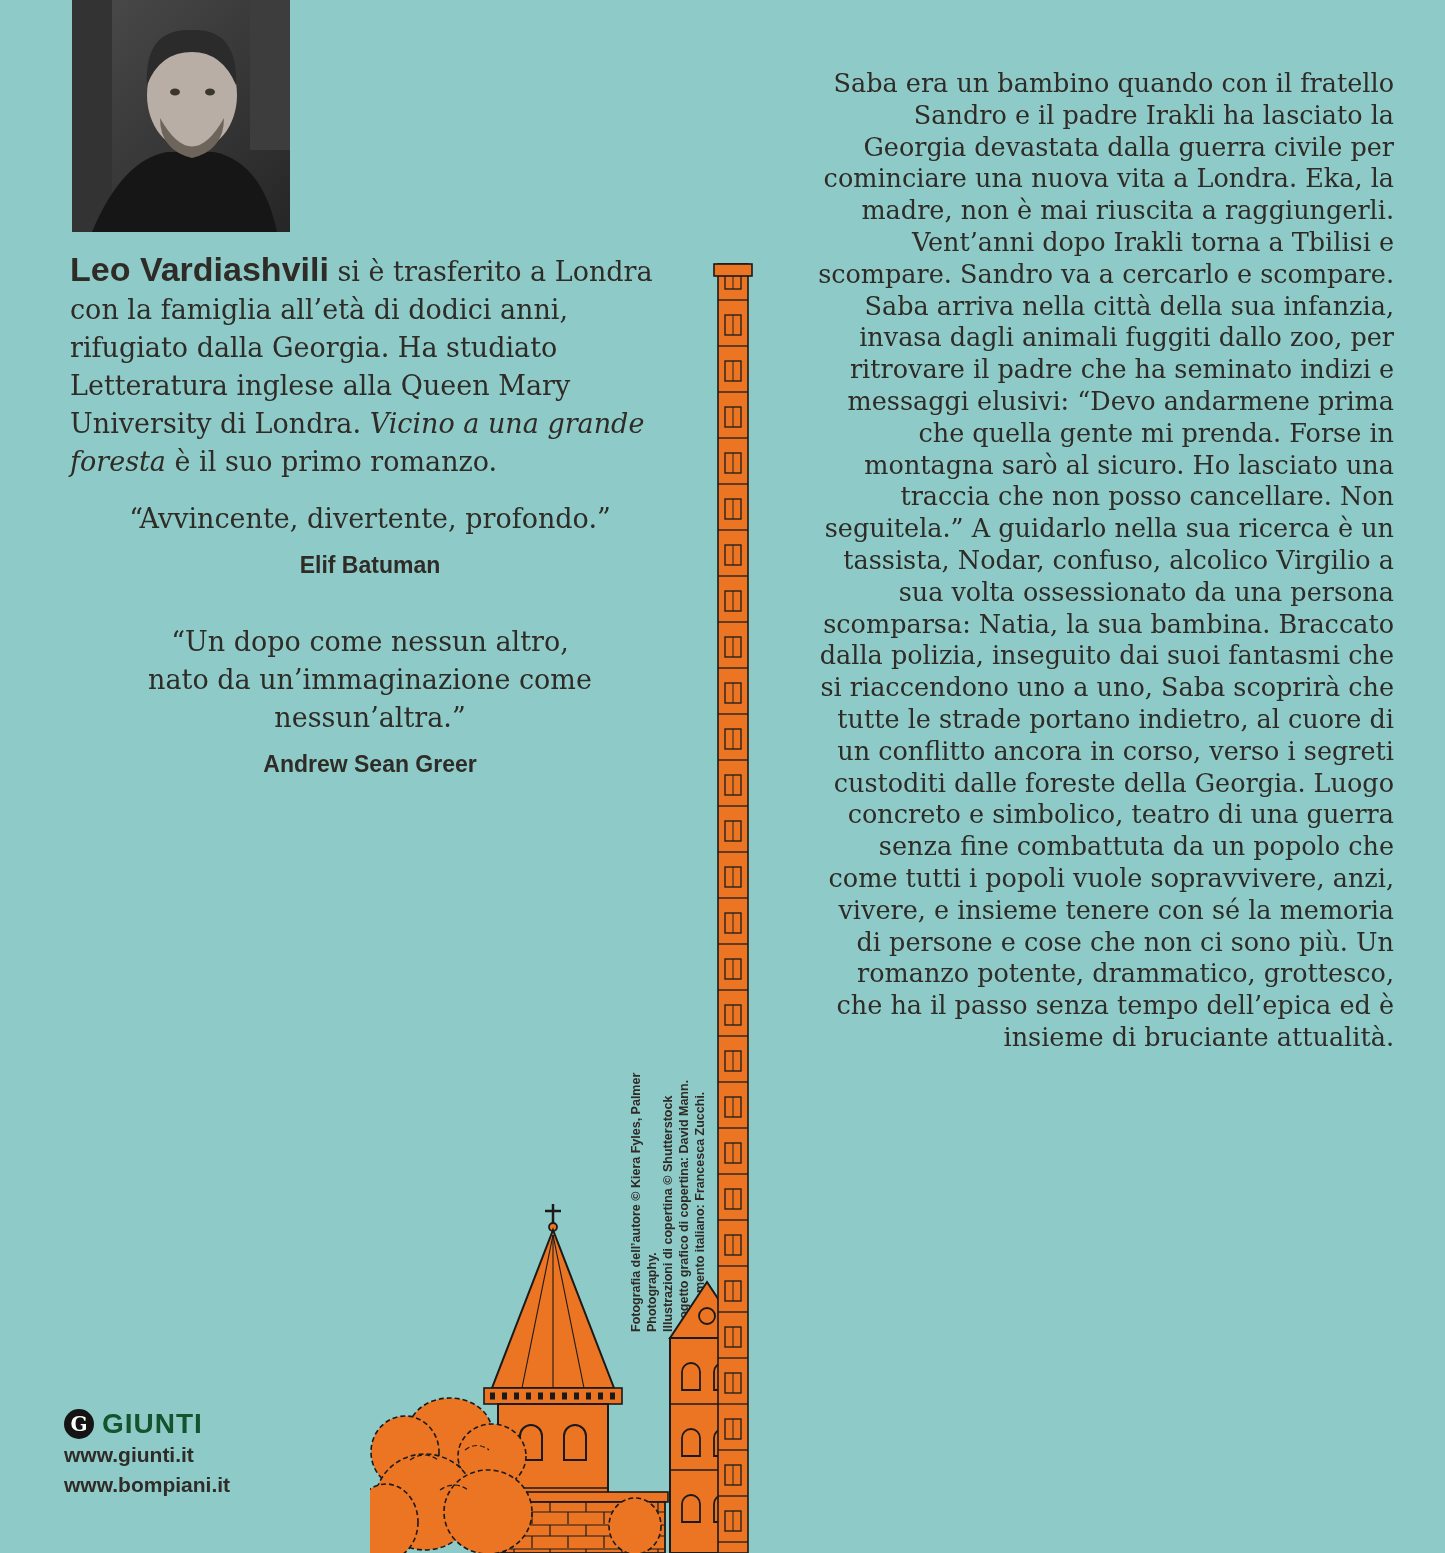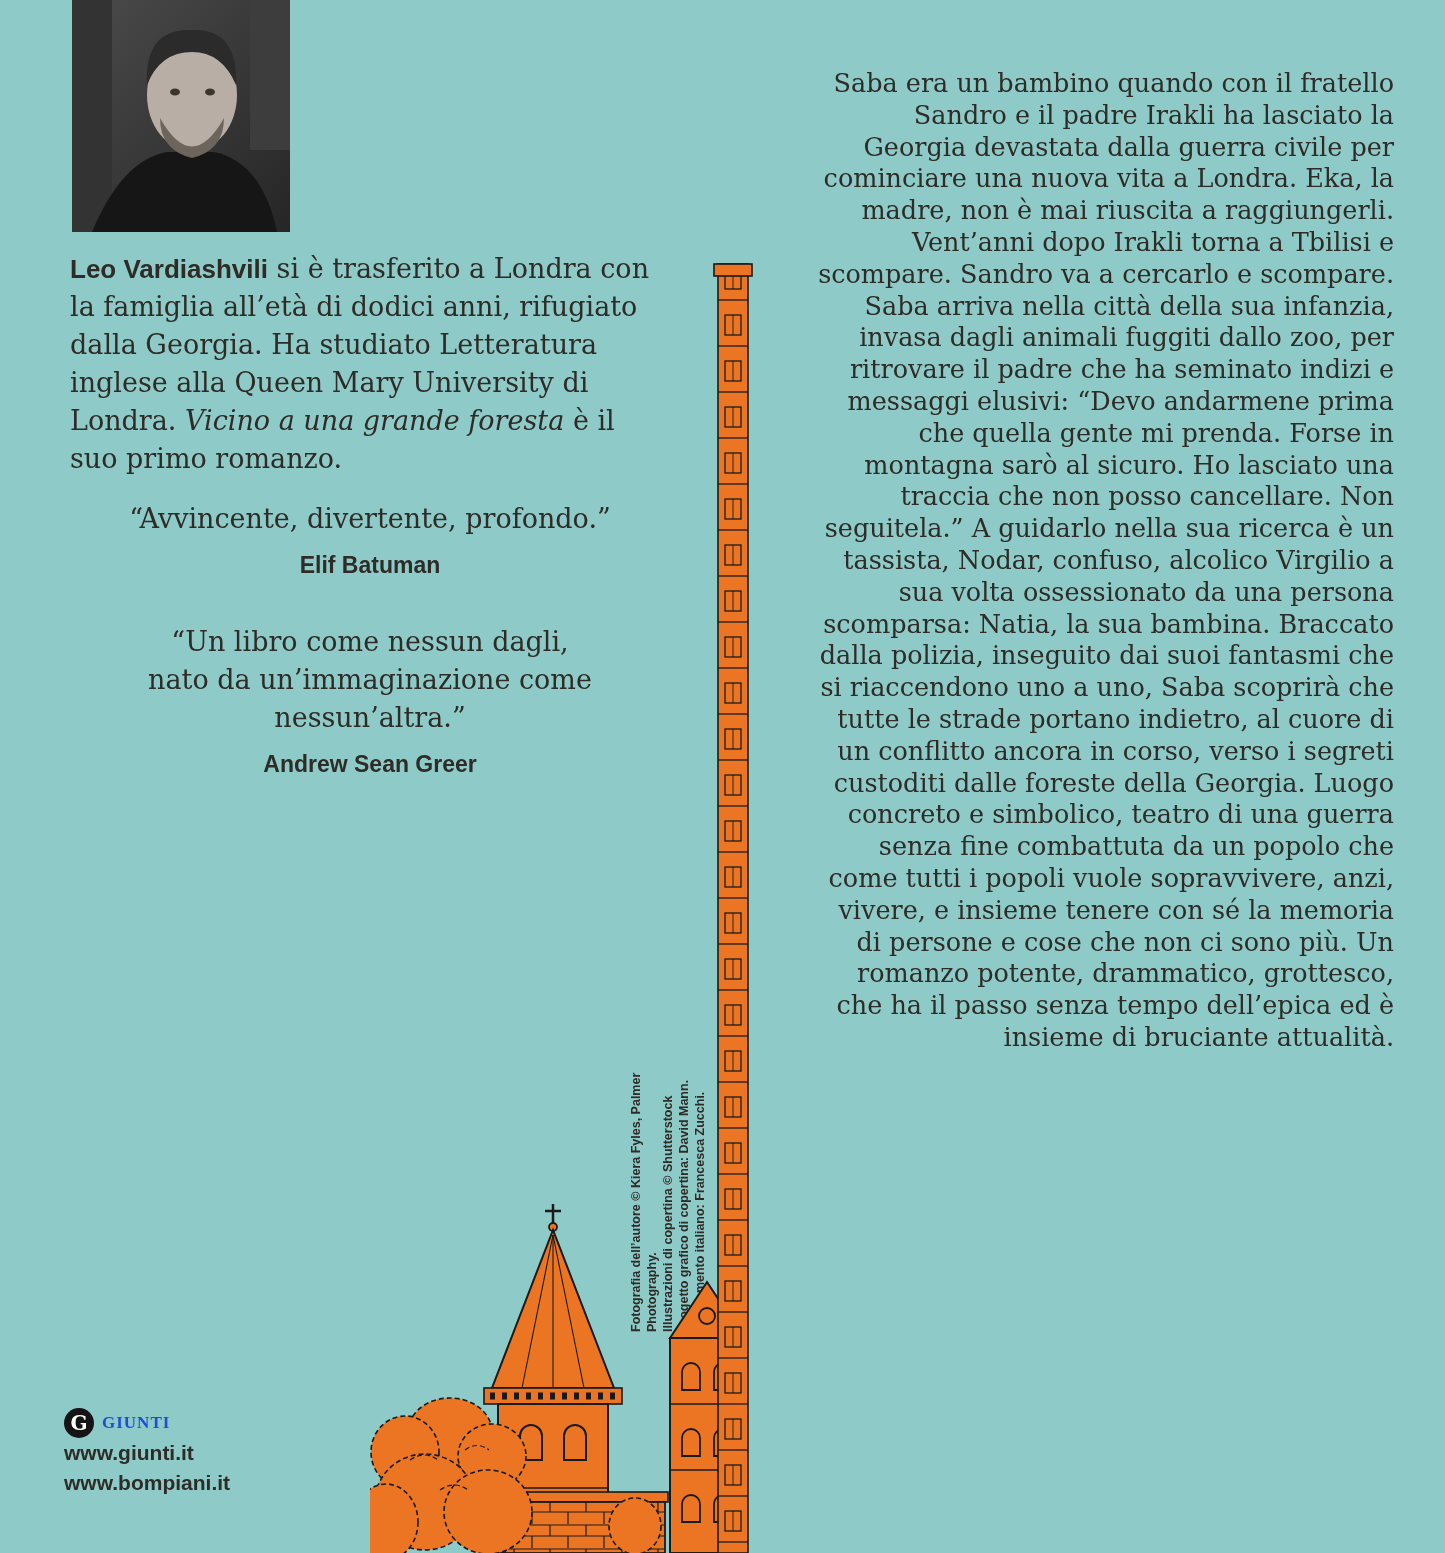--- a/index.html
+++ b/index.html
@@ -21,21 +21,21 @@
 
   
   .photo{left:72px;top:0;width:218px;height:232px;}
   .photo svg{display:block;width:100%;height:100%;}
 
   
   .bio{
     left:70px;top:250px;width:600px;
     font-size:27px;line-height:38px;
   }
-  .bio strong{font-family:"Liberation Sans", sans-serif;font-weight:700;font-size:26px;}
+  .bio strong{font-family:"Liberation Sans", sans-serif;font-weight:700;font-size:34px;}
   .bio em{font-style:italic;}
 
   
   .quotes{
     left:70px;top:500px;width:600px;
     text-align:center;
   }
   .quote-group{margin-bottom:44px;}
   .quote-text{
     font-size:27px;line-height:38px;
@@ -67,22 +67,22 @@
   
   .publisher{left:64px;top:1408px;}
   .logo-row{display:flex;align-items:center;gap:8px;}
   .logo-circle{
     width:30px;height:30px;border-radius:50%;
     background:#141414;color:#ffffff;
     display:flex;align-items:center;justify-content:center;
     font-family:"DejaVu Serif", serif;font-weight:700;font-size:20px;
   }
   .logo-text{
-    font-family:Liberation Serif, serif;
-    font-weight:700;font-size:17px;letter-spacing:1px;color:#1d4ed8;
+    font-family:Liberation Sans, sans-serif;
+    font-weight:700;font-size:28px;letter-spacing:1px;color:#14532d;
   }
   .websites{
     font-family:"Liberation Sans", sans-serif;
     font-weight:700;font-size:21px;line-height:30px;color:var(--ink);
   }
 
   
   .illustration{left:370px;top:260px;width:392px;height:1293px;}
   .illustration svg{display:block;width:100%;height:100%;}
 </style>
@@ -117,21 +117,21 @@
     <em>Vicino a una grande foresta</em>
     <span>è il suo primo romanzo.</span>
   </p>
 
   <div class="abs quotes">
     <div class="quote-group">
       <div class="quote-text">“Avvincente, divertente, profondo.”</div>
       <div class="quote-author">Elif Batuman</div>
     </div>
     <div class="quote-group">
-      <div class="quote-text">“Un libro come nessun dagli,
+      <div class="quote-text">“Un dopo come nessun altro,
 nato da un’immaginazione come nessun’altra.”</div>
       <div class="quote-author">Andrew Sean Greer</div>
     </div>
   </div>
 
   <div class="abs synopsis">Saba era un bambino quando con il fratello Sandro e il padre Irakli ha lasciato la Georgia devastata dalla guerra civile per cominciare una nuova vita a Londra. Eka, la madre, non è mai riuscita a raggiungerli. Vent’anni dopo Irakli torna a Tbilisi e scompare. Sandro va a cercarlo e scompare. Saba arriva nella città della sua infanzia, invasa dagli animali fuggiti dallo zoo, per ritrovare il padre che ha seminato indizi e messaggi elusivi: “Devo andarmene prima che quella gente mi prenda. Forse in montagna sarò al sicuro. Ho lasciato una traccia che non posso cancellare. Non seguitela.” A guidarlo nella sua ricerca è un tassista, Nodar, confuso, alcolico Virgilio a sua volta ossessionato da una persona scomparsa: Natia, la sua bambina. Braccato dalla polizia, inseguito dai suoi fantasmi che si riaccendono uno a uno, Saba scoprirà che tutte le strade portano indietro, al cuore di un conflitto ancora in corso, verso i segreti custoditi dalle foreste della Georgia. Luogo concreto e simbolico, teatro di una guerra senza fine combattuta da un popolo che come tutti i popoli vuole sopravvivere, anzi, vivere, e insieme tenere con sé la memoria di persone e cose che non ci sono più. Un romanzo potente, drammatico, grottesco, che ha il passo senza tempo dell’epica ed è insieme di bruciante attualità.</div>
 
   <div class="abs credits">Fotografia dell’autore © Kiera Fyles, Palmer Photography.
 Illustrazioni di copertina © Shutterstock
 Progetto grafico di copertina: David Mann.

